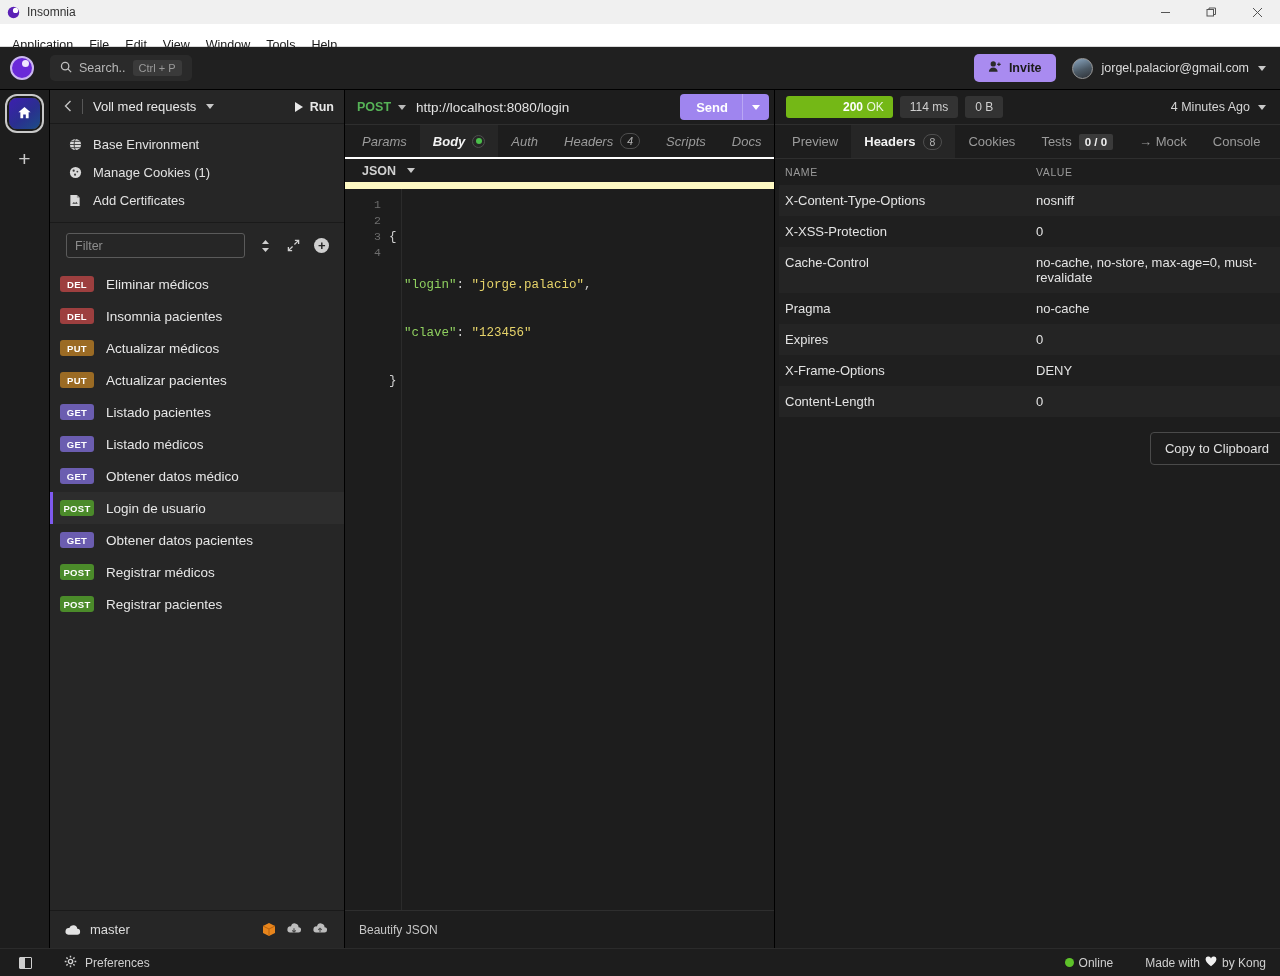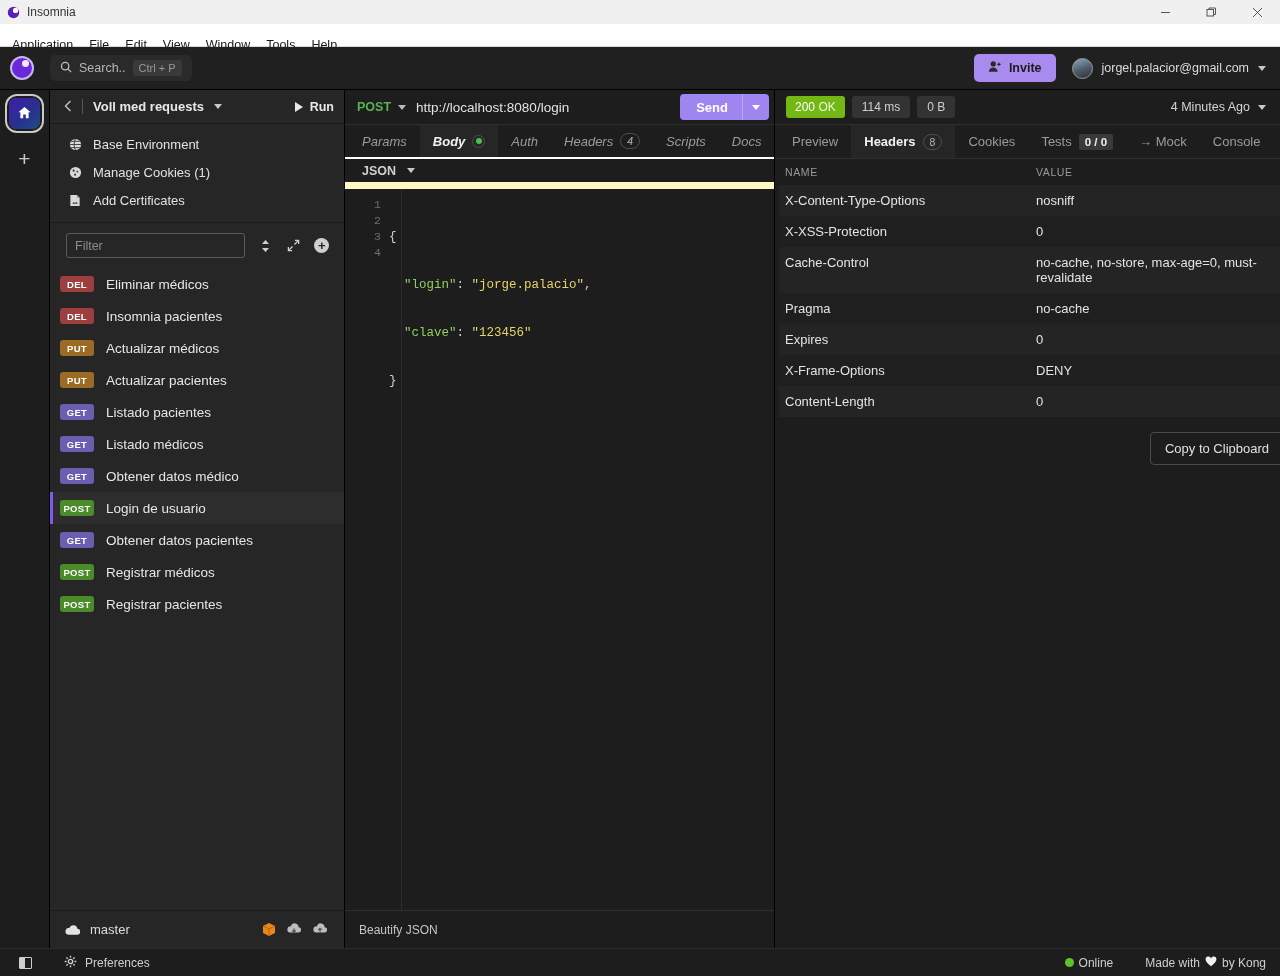--- a/index.html
+++ b/index.html
@@ -98,21 +98,21 @@
   .sidebar {
     width: 295px; flex: 0 0 295px; background: #262626;
     display: flex; flex-direction: column; border-right: 1px solid #000;
   }
   .ws-header {
     height: 34px; display: flex; align-items: center; gap: 10px;
     padding: 0 10px 0 14px; border-bottom: 1px solid #1a1a1a;
   }
   .ws-back { color: #c4c4c4; font-size: 14px; }
   .ws-div { width: 1px; height: 15px; background: #575757; }
-  .ws-name { font-weight: bold; color: #e8e8e8; font-size: 13px; }
+  .ws-name { font-weight: normal; color: #e8e8e8; font-size: 13px; }
   .ws-spacer { flex: 1; }
   .run-btn { display: flex; align-items: center; gap: 7px; font-weight: bold; color: #e8e8e8; font-size: 12.5px; }
   .play { width:0;height:0;border-left:8px solid #e8e8e8;border-top:5px solid transparent;border-bottom:5px solid transparent; }
 
   .env-list { padding: 6px 0 8px 0; border-bottom: 1px solid #1a1a1a; }
   .env-item {
     display: flex; align-items: center; gap: 11px;
     height: 28px; padding: 0 14px 0 18px; color: #e2e2e2; font-size: 13px;
   }
   .env-item .ico { width: 14px; display: flex; justify-content: center; align-items: center; }
@@ -229,21 +229,21 @@
   
   .respane { flex: 1; background: #1d1d1d; display: flex; flex-direction: column; min-width: 0; }
   .resbar {
     height: 35px; display: flex; align-items: center; gap: 7px;
     padding: 0 14px 0 11px; border-bottom: 1px solid #2e2e2e;
   }
   .status-badge {
     background: #74b816; color: #fff; font-size: 12px; border-radius: 3px;
     padding: 4px 9px;
   }
-  .status-badge b { font-weight: normal; }
+  .status-badge b { font-weight: bold; margin-left: 48px; }
   .status-badge span { font-weight: normal; color: #eaf6dd; }
   .chip {
     background: #333; color: #cfcfcf; font-size: 12px; border-radius: 3px; padding: 4px 10px;
   }
   .res-spacer { flex: 1; }
   .timeago { display: flex; align-items: center; gap: 8px; color: #d4d4d4; font-size: 12.5px; }
 
   .res-tabs { height: 34px; display: flex; align-items: stretch; border-bottom: 1px solid #2e2e2e; padding-left: 4px; }
   .chip-dark {
     background: #3a3a3a; color: #f0f0f0; font-size: 11.5px; font-weight: bold;

